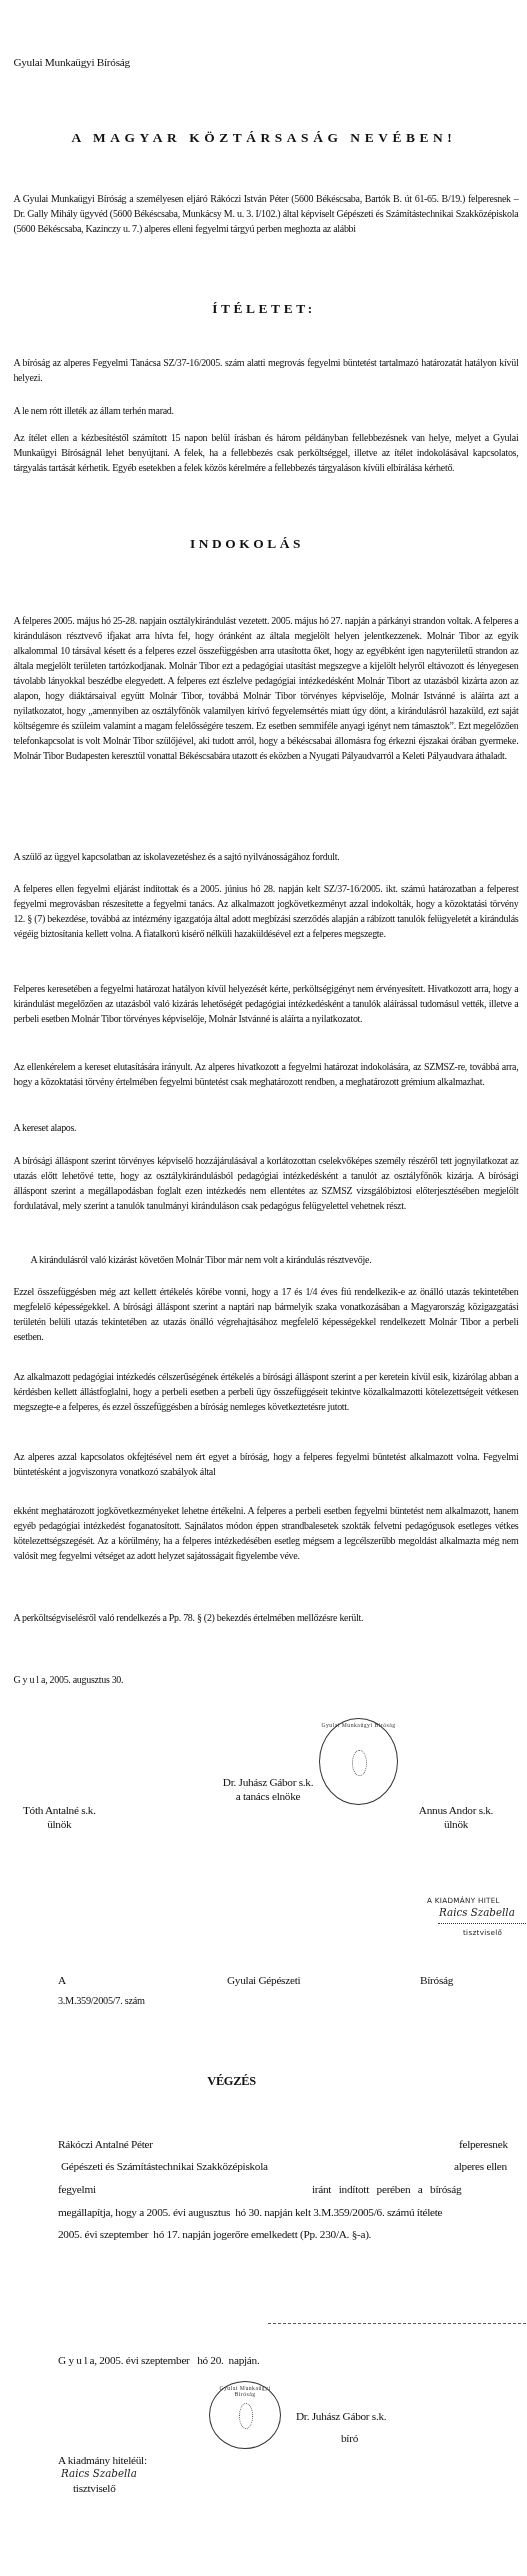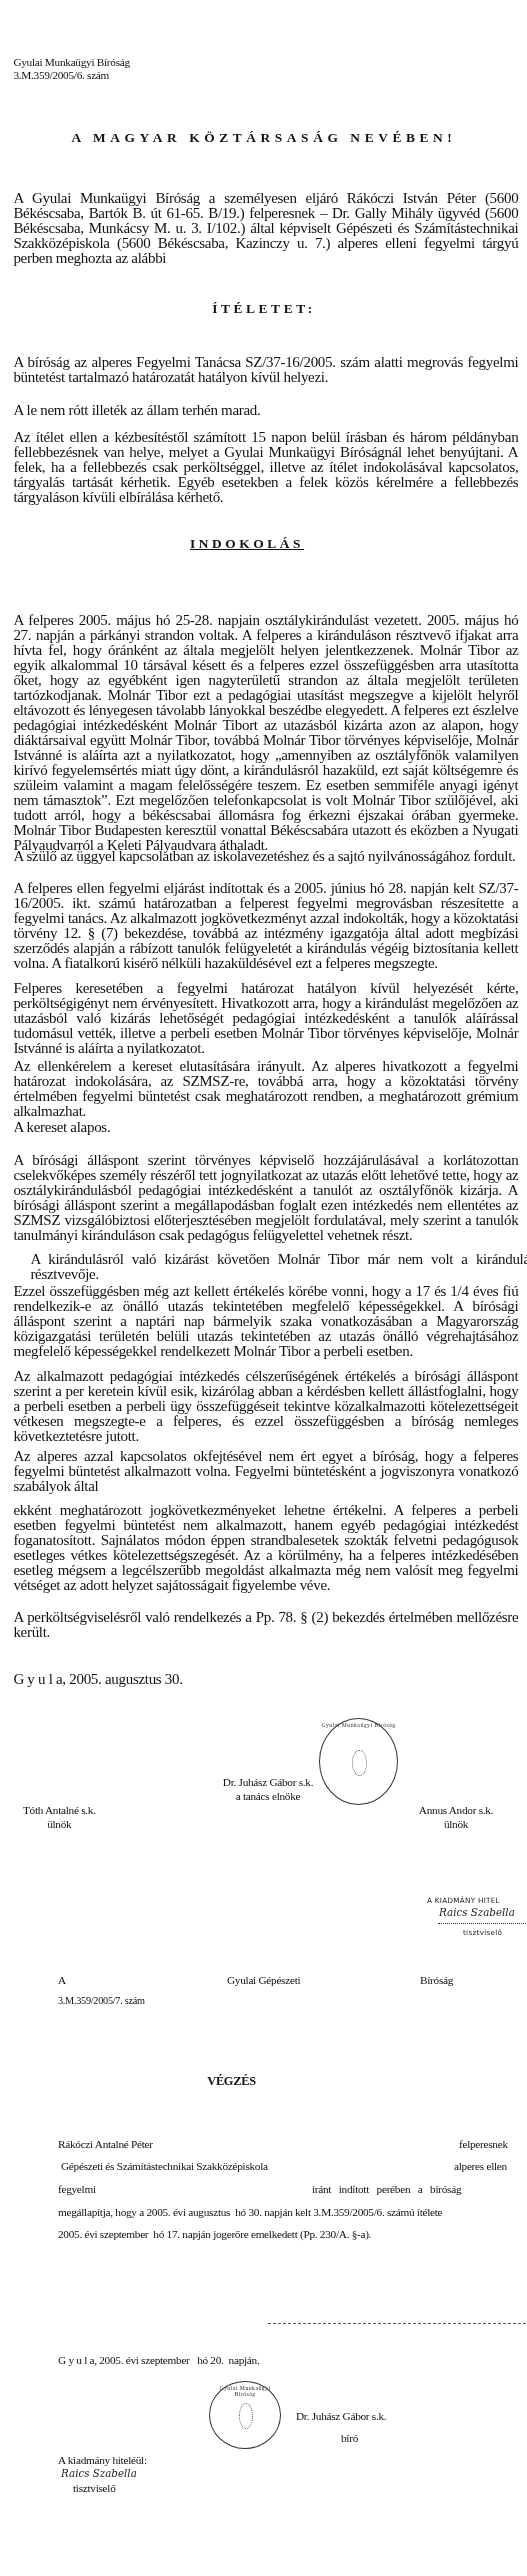--- a/index.html
+++ b/index.html
@@ -1,19 +1,19 @@
 <!DOCTYPE html>
 <html style="font-size:8.2px"><head>
 <meta charset="utf-8">
 <style>
   html, body { margin: 0; padding: 0; background: #ffffff; }
   body { width: 528px; height: 2825px; position: relative; overflow: hidden;
          font-family: "Liberation Serif", "DejaVu Serif", serif; color: #111; }
   .page { position: absolute; left: 0; top: 0; width: 528px; height: 2825px; }
-  .blk { position: absolute; left: 13.4px; width: 505px; font-size: 15px; line-height: 15px;
+  .blk { position: absolute; left: 13.4px; width: 505px; font-size: 10px; line-height: 15px;
          letter-spacing: -0.3px; transform-origin: left top; }
   .just { text-align: justify; text-align-last: left; }
   .center { text-align: center; }
   .title-main { font-weight: bold; font-size: 13.4px; letter-spacing: 4.6px; }
   .title-sec { font-weight: bold; font-size: 13.4px; letter-spacing: 3.6px; }
   .hdr { font-size: 11.3px; line-height: 13.4px; }
   .sig { position: absolute; font-size: 11.3px; line-height: 14.4px; text-align: center; letter-spacing: -0.3px; }
   .stamp { position: absolute; border: 0.8px solid #333; border-radius: 50%; }
   .stamp .inner { position: absolute; left: 50%; top: 50%; width: 12.4px; height: 24px;
                   margin-left: -6.2px; margin-top: -12px; border: 0.5px dotted #555; border-radius: 50%; }
@@ -24,34 +24,33 @@
   .dotline { position: absolute; border-bottom: 1px dotted #333; }
   .row { position: absolute; font-size: 11.3px; letter-spacing: -0.3px; white-space: nowrap; }
 </style>
 </head>
 <body>
 
 <div class="page">
 
   <div class="blk hdr" style="top:56px;">
     <div>Gyulai Munkaügyi Bíróság</div>
-    <div>3.M.359/2005/6. szám</div>
   </div>
 
   <div class="blk center title-main" style="top:130px;left:0;width:528px;">A MAGYAR KÖZTÁRSASÁG NEVÉBEN!</div>
 
   <div class="blk just" style="top:191px;">A Gyulai Munkaügyi Bíróság a személyesen eljáró Rákóczi István Péter (5600 Békéscsaba, Bartók B. út 61-65. B/19.) felperesnek – Dr. Gally Mihály ügyvéd (5600 Békéscsaba, Munkácsy M. u. 3. I/102.) által képviselt Gépészeti és Számítástechnikai Szakközépiskola (5600 Békéscsaba, Kazinczy u. 7.) alperes elleni fegyelmi tárgyú perben meghozta az alábbi</div>
 
   <div class="blk center title-sec" style="top:301px;left:0;width:528px;">ÍTÉLETET:</div>
 
   <div class="blk just" style="top:355px;">A bíróság az alperes Fegyelmi Tanácsa SZ/37-16/2005. szám alatti megrovás fegyelmi büntetést tartalmazó határozatát hatályon kívül helyezi.</div>
   <div class="blk just" style="top:403px;">A le nem rótt illeték az állam terhén marad.</div>
   <div class="blk just" style="top:430px;">Az ítélet ellen a kézbesítéstől számított 15 napon belül írásban és három példányban fellebbezésnek van helye, melyet a Gyulai Munkaügyi Bíróságnál lehet benyújtani. A felek, ha a fellebbezés csak perköltséggel, illetve az ítélet indokolásával kapcsolatos, tárgyalás tartását kérhetik. Egyéb esetekben a felek közös kérelmére a fellebbezés tárgyaláson kívüli elbírálása kérhető.</div>
 
-  <div class="blk center title-sec" style="top:536px;left:0;width:494px;text-decoration:underline;">INDOKOLÁS</div>
+  <div class="blk center title-sec" style="top:536px;left:0;width:494px;">INDOKOLÁS</div>
 
   <div class="blk just" style="top:613px;">A felperes 2005. május hó 25-28. napjain osztálykirándulást vezetett. 2005. május hó 27. napján a párkányi strandon voltak. A felperes a kiránduláson résztvevő ifjakat arra hívta fel, hogy óránként az általa megjelölt helyen jelentkezzenek. Molnár Tibor az egyik alkalommal 10 társával késett és a felperes ezzel összefüggésben arra utasította őket, hogy az egyébként igen nagyterületű strandon az általa megjelölt területen tartózkodjanak. Molnár Tibor ezt a pedagógiai utasítást megszegve a kijelölt helyről eltávozott és lényegesen távolabb lányokkal beszédbe elegyedett. A felperes ezt észlelve pedagógiai intézkedésként Molnár Tibort az utazásból kizárta azon az alapon, hogy diáktársaival együtt Molnár Tibor, továbbá Molnár Tibor törvényes képviselője, Molnár Istvánné is aláírta azt a nyilatkozatot, hogy „amennyiben az osztályfőnök valamilyen kirívó fegyelemsértés miatt úgy dönt, a kirándulásról hazaküld, ezt saját költségemre és szüleim valamint a magam felelősségére teszem. Ez esetben semmiféle anyagi igényt nem támasztok”.      Ezt megelőzően telefonkapcsolat is volt Molnár Tibor szülőjével, aki tudott arról, hogy a békéscsabai állomásra fog érkezni éjszakai órában gyermeke. Molnár Tibor Budapesten keresztül vonattal Békéscsabára utazott és eközben a Nyugati Pályaudvarról a Keleti Pályaudvara áthaladt.</div>
   <div class="blk just" style="top:849px;">A szülő az üggyel kapcsolatban az iskolavezetéshez és a sajtó nyilvánosságához fordult.</div>
   <div class="blk just" style="top:881px;">A felperes ellen fegyelmi eljárást indítottak és a 2005. június hó 28. napján kelt SZ/37-16/2005. ikt. számú határozatban a felperest fegyelmi megrovásban részesítette a fegyelmi tanács. Az alkalmazott jogkövetkezményt azzal indokolták, hogy a közoktatási törvény 12. § (7) bekezdése, továbbá az intézmény igazgatója által adott megbízási szerződés alapján a rábízott tanulók felügyeletét a kirándulás végéig biztosítania kellett volna. A fiatalkorú kisérő nélküli hazaküldésével ezt a felperes megszegte.</div>
   <div class="blk just" style="top:981px;">Felperes keresetében a fegyelmi határozat hatályon kívül helyezését kérte, perköltségigényt nem érvényesített. Hivatkozott arra, hogy a kirándulást megelőzően az utazásból való kizárás lehetőségét pedagógiai intézkedésként a tanulók aláírással tudomásul vették, illetve a perbeli esetben Molnár Tibor törvényes képviselője, Molnár Istvánné is aláírta a nyilatkozatot.</div>
   <div class="blk just" style="top:1120px;">A kereset alapos.</div>
   <div class="blk just" style="top:1059px;">Az ellenkérelem a kereset elutasítására irányult. Az alperes hivatkozott a fegyelmi határozat indokolására, az SZMSZ-re, továbbá arra, hogy a közoktatási törvény értelmében fegyelmi büntetést csak meghatározott rendben, a meghatározott grémium alkalmazhat.</div>
   <div class="blk just" style="top:1153px;">A bírósági álláspont szerint törvényes képviselő hozzájárulásával a korlátozottan cselekvőképes személy részéről tett jognyilatkozat az utazás előtt lehetővé tette, hogy az osztálykirándulásból pedagógiai intézkedésként a tanulót az osztályfőnök kizárja. A bírósági álláspont szerint a megállapodásban foglalt ezen intézkedés nem ellentétes az SZMSZ vizsgálóbiztosi előterjesztésében megjelölt fordulatával, mely szerint a tanulók tanulmányi kiránduláson csak pedagógus felügyelettel vehetnek részt.</div>
   <div class="blk just" style="top:1252px;margin-left:17px;">A kirándulásról való kizárást követően Molnár Tibor már nem volt a kirándulás résztvevője.</div>
   <div class="blk just" style="top:1284px;">Ezzel összefüggésben még azt kellett értékelés körébe vonni, hogy a 17 és 1/4 éves fiú rendelkezik-e az önálló utazás tekintetében megfelelő képességekkel. A bírósági álláspont szerint a naptári nap bármelyik szaka vonatkozásában a Magyarország közigazgatási területén belüli utazás tekintetében az utazás önálló végrehajtásához megfelelő képességekkel rendelkezett Molnár Tibor a perbeli esetben.</div>

